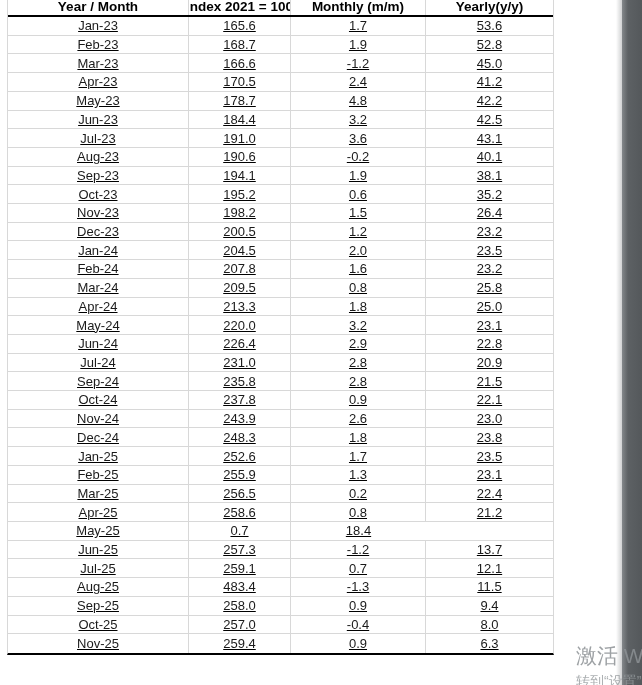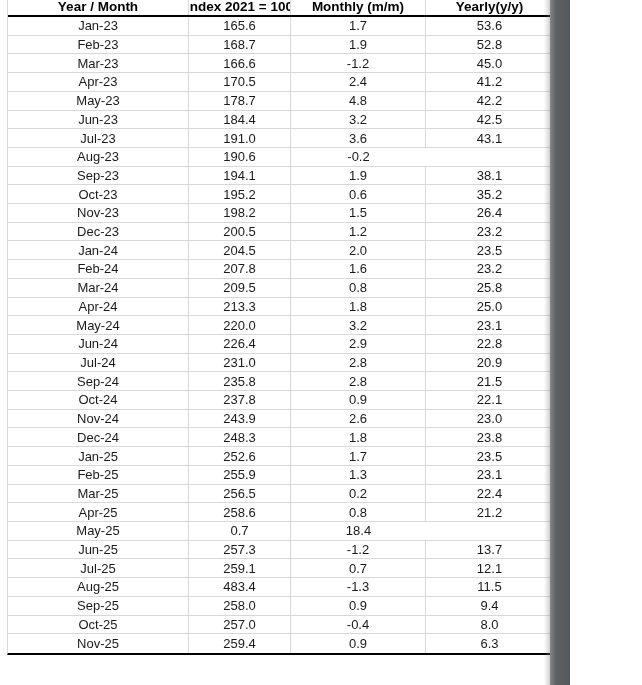--- a/index.html
+++ b/index.html
@@ -4,21 +4,21 @@
 <style>
   html,body{margin:0;padding:0;}
   body{
     width:642px;height:685px;
     font-family:"Liberation Sans", sans-serif;
     background:#ffffff;
     overflow:hidden;
   }
   .screen{
     position:relative;
-    width:570px;height:685px;
+    width:642px;height:685px;
     background:#ffffff;
     overflow:hidden;
   }
   
   .table{
     position:absolute;
     left:7px;top:0;
     width:547px;
     border-left:1px solid #d8d8d8;
     border-right:1px solid #d8d8d8;
@@ -31,20 +31,21 @@
     grid-template-columns:181px 102px 135px 127px;
     box-sizing:border-box;
   }
   .thead .tr{
     height:17px;
     border-bottom:2.5px solid #000;
   }
   .tbody .tr{
     height:18.71px;
     border-bottom:1px solid #d8d8d8;
+    text-decoration:underline;
   }
   .tbody .tr:last-child{border-bottom:none;}
   .th,.td{
     display:flex;
     align-items:center;
     justify-content:center;
     box-sizing:border-box;
     border-right:1px solid #d8d8d8;
     overflow:hidden;
     white-space:nowrap;
@@ -150,20 +151,21 @@
         <div class="tr">
     <div class="td">Jul-23</div>
     <div class="td">191.0</div>
     <div class="td">3.6</div>
     <div class="td">43.1</div>
   </div>
         <div class="tr">
     <div class="td">Aug-23</div>
     <div class="td">190.6</div>
     <div class="td">-0.2</div>
+    <div class="td">40.1</div>
   </div>
         <div class="tr">
     <div class="td">Sep-23</div>
     <div class="td">194.1</div>
     <div class="td">1.9</div>
     <div class="td">38.1</div>
   </div>
         <div class="tr">
     <div class="td">Oct-23</div>
     <div class="td">195.2</div>

